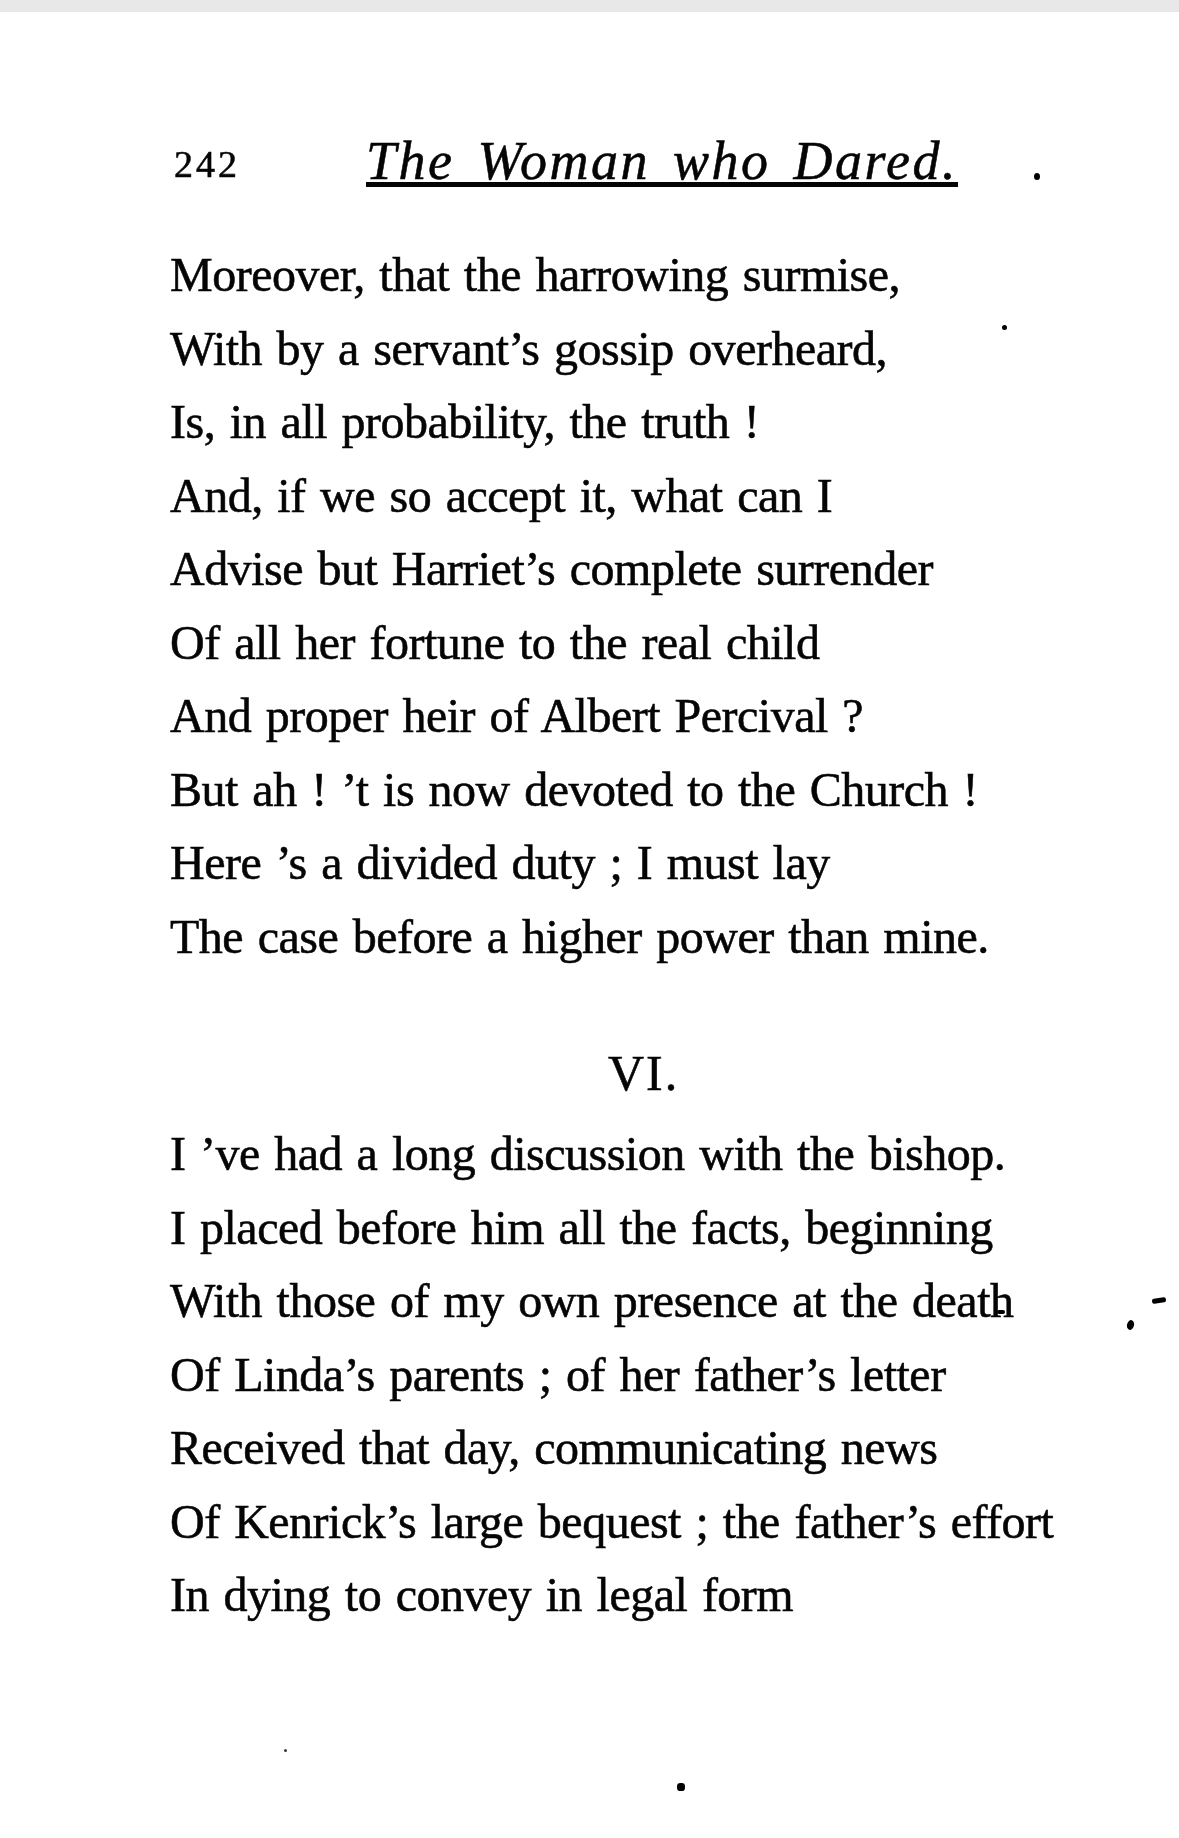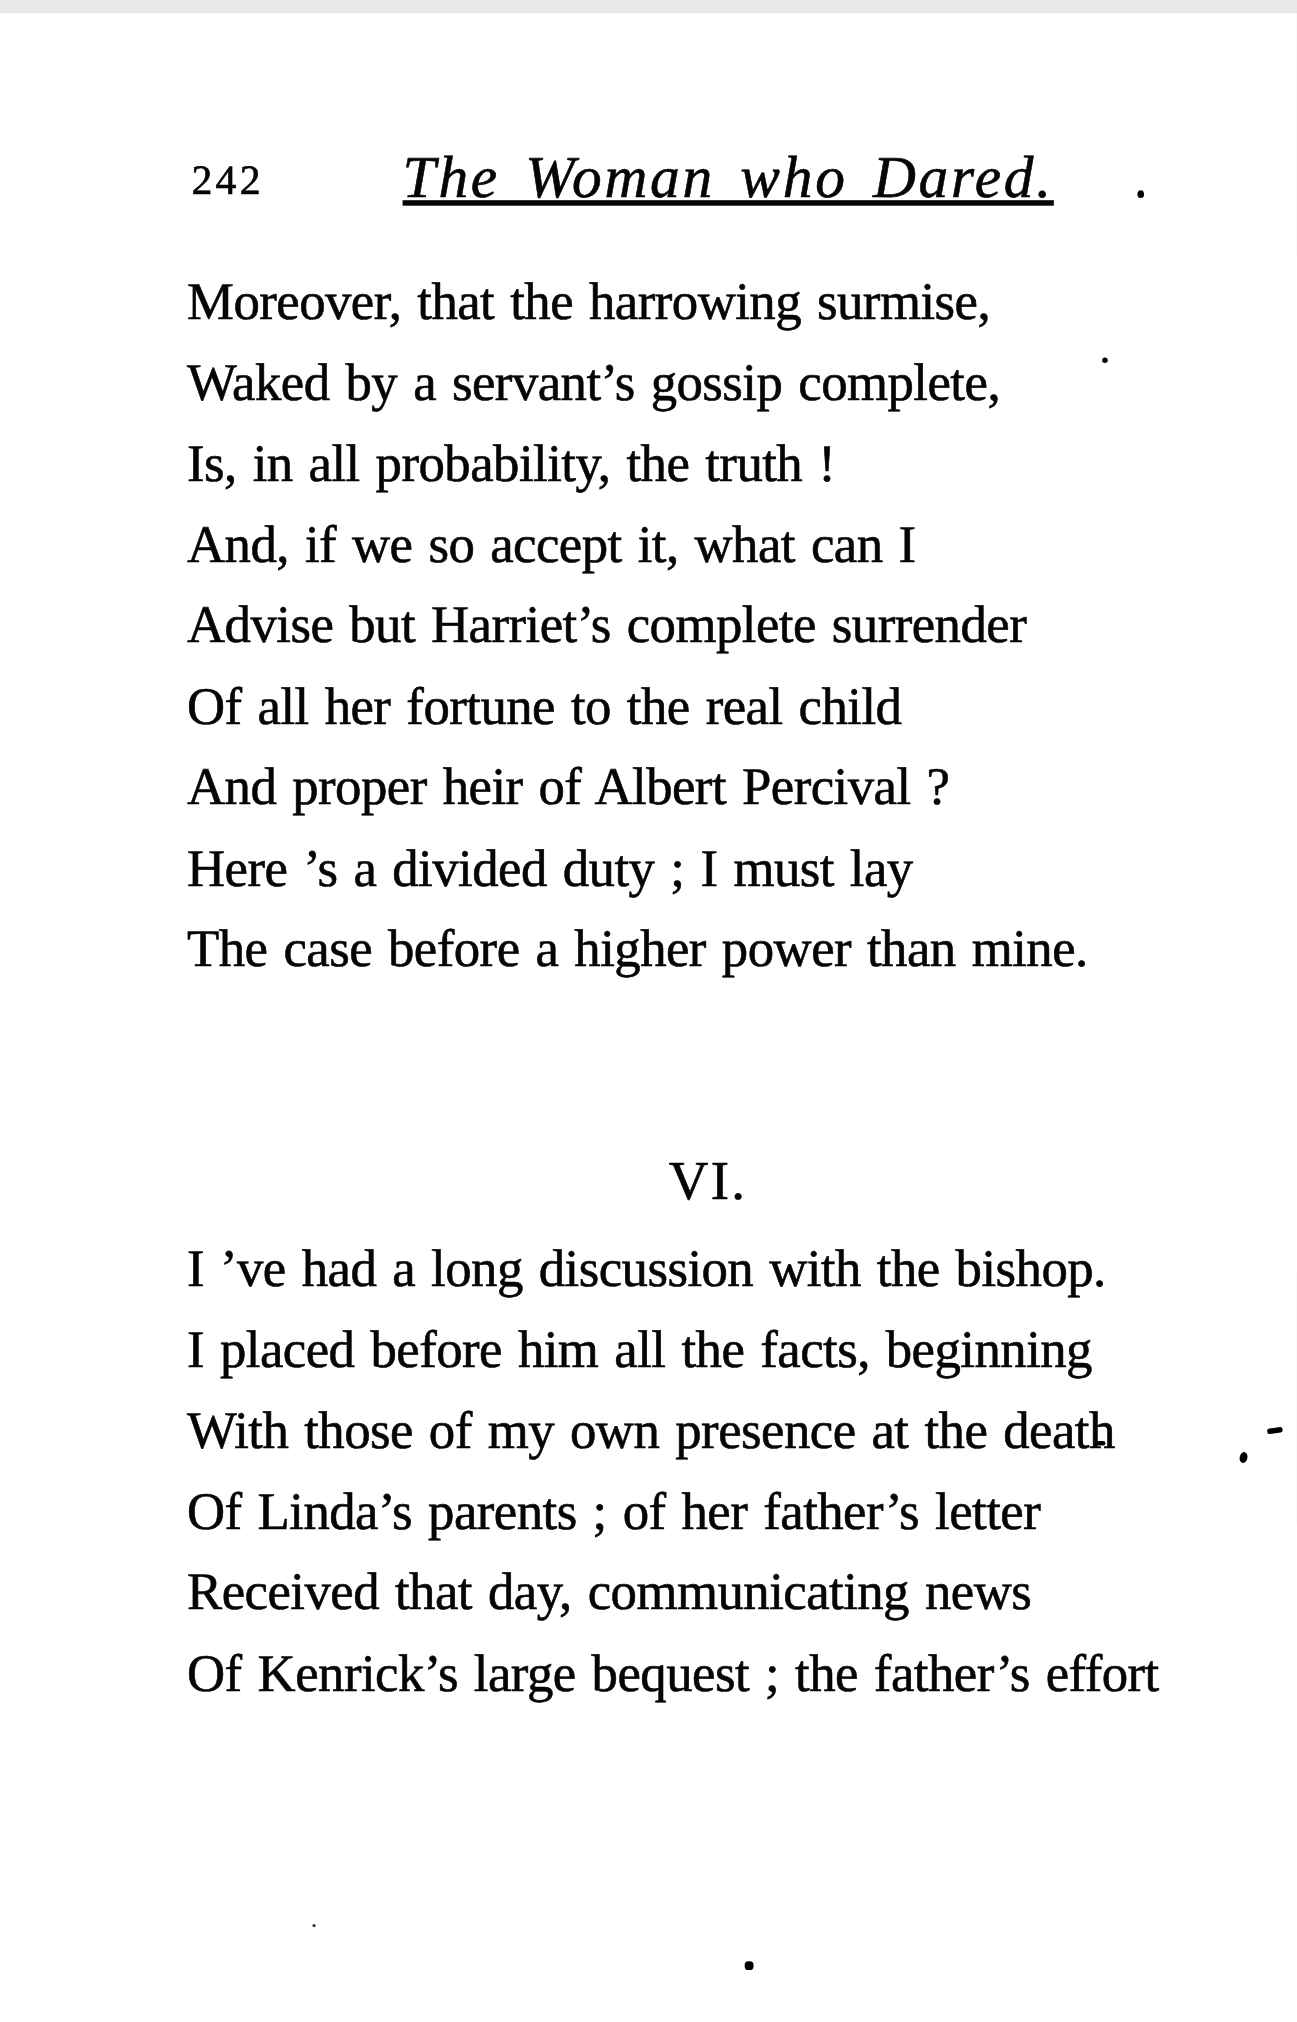--- a/index.html
+++ b/index.html
@@ -76,39 +76,41 @@
 <body>
 
 <div class="page">
 
   <span class="page-num">242</span>
 
   <span class="running-title">The Woman who Dared.</span>
 
   <section class="stanza stanza-v">
     <div class="poem-line">Moreover, that the harrowing surmise,</div>
-    <div class="poem-line">Waked by a servant’s gossip complete,</div>
+    <div class="poem-line">With by a servant’s gossip overheard,</div>
     <div class="poem-line">Is, in all probability, the truth !</div>
     <div class="poem-line">And, if we so accept it, what can I</div>
     <div class="poem-line">Advise but Harriet’s complete surrender</div>
     <div class="poem-line">Of all her fortune to the real child</div>
     <div class="poem-line">And proper heir of Albert Percival ?</div>
+    <div class="poem-line">But ah ! ’t is now devoted to the Church !</div>
     <div class="poem-line">Here ’s a divided duty ; I must lay</div>
     <div class="poem-line">The case before a higher power than mine.</div>
   </section>
 
   <h2 class="section-heading">VI.</h2>
 
   <section class="stanza stanza-vi">
     <div class="poem-line">I ’ve had a long discussion with the bishop.</div>
     <div class="poem-line">I placed before him all the facts, beginning</div>
     <div class="poem-line">With those of my own presence at the death</div>
     <div class="poem-line">Of Linda’s parents ; of her father’s letter</div>
     <div class="poem-line">Received that day, communicating news</div>
     <div class="poem-line">Of Kenrick’s large bequest ; the father’s effort</div>
+    <div class="poem-line">In dying to convey in legal form</div>
   </section>
 
   <div class="speck speck-header-dot"></div>
   <div class="speck speck-margin-dot"></div>
   <div class="speck speck-dash-large"></div>
   <div class="speck speck-dash-small"></div>
   <div class="speck speck-comma"></div>
   <div class="speck speck-faint-dot"></div>
   <div class="speck speck-bottom-dot"></div>
 

